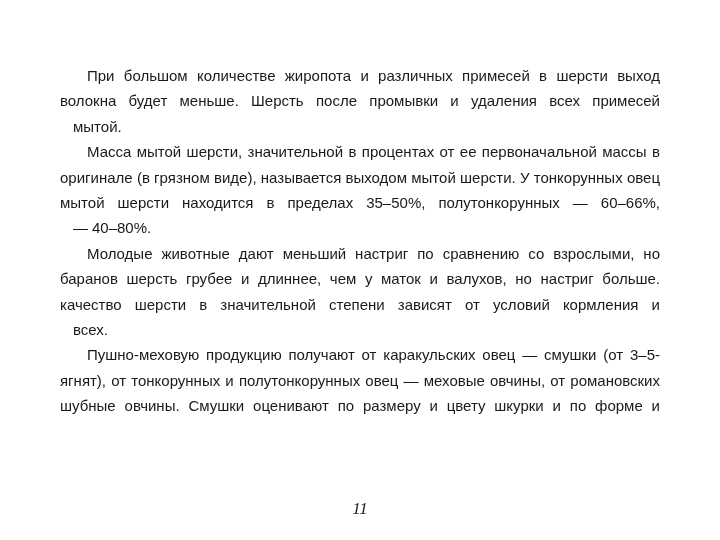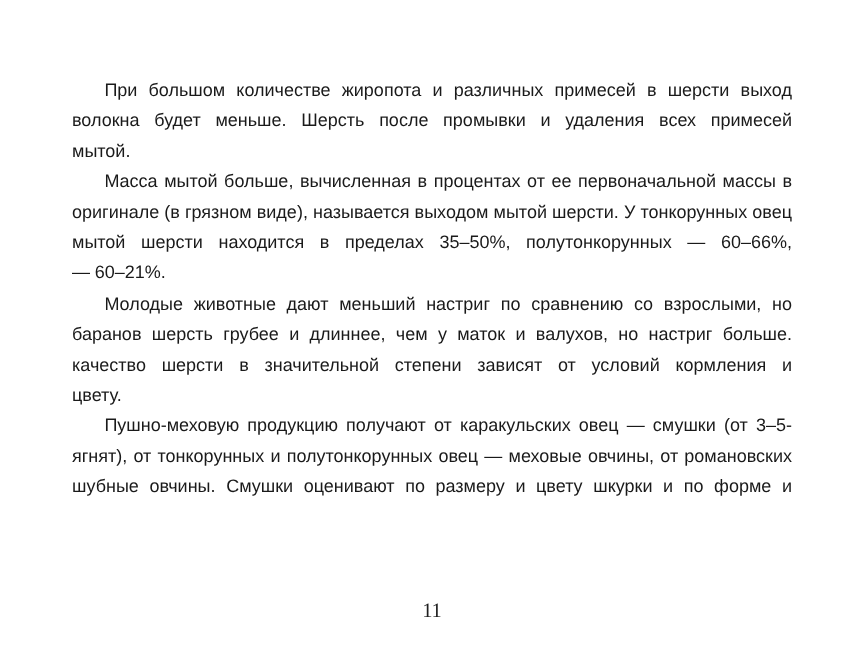--- a/index.html
+++ b/index.html
@@ -32,54 +32,55 @@
     text-align: justify;
   }
   
   .line::after {
     content: "";
     display: inline-block;
     width: 100%;
     height: 0;
   }
   .line.first { padding-left: 27px; }
-  .line.last { text-align: left; }
+  .line.last { text-align: left; margin-left: 13px; }
   .line.last::after { content: none; }
   .page-number {
     position: absolute;
     left: 0;
     right: 0;
     top: 499px;
     text-align: center;
     font-family: "Liberation Serif", serif;
     font-size: 17px;
     color: #1f1f1f;
+    font-style: italic;
   }
 </style>
 </head>
 <body>
 
 <div class="page">
   <div class="text-block">
       <div class="para">
         <div class="line first">При большом количестве жиропота и различных примесей в шерсти выход мытого</div>
         <div class="line">волокна будет меньше. Шерсть после промывки и удаления всех примесей называется</div>
         <div class="line last">мытой.</div>
       </div>
       <div class="para">
-        <div class="line first">Масса мытой больше, вычисленная в процентах от ее первоначальной массы в</div>
+        <div class="line first">Масса мытой шерсти, значительной в процентах от ее первоначальной массы в</div>
         <div class="line">оригинале (в грязном виде), называется выходом мытой шерсти. У тонкорунных овец выход</div>
         <div class="line">мытой шерсти находится в пределах 35–50%, полутонкорунных — 60–66%, грубошерстных</div>
-        <div class="line last">— 60–21%.</div>
+        <div class="line last">— 40–80%.</div>
       </div>
       <div class="para">
         <div class="line first">Молодые животные дают меньший настриг по сравнению со взрослыми, но более</div>
         <div class="line">баранов шерсть грубее и длиннее, чем у маток и валухов, но настриг больше. Количество и</div>
         <div class="line">качество шерсти в значительной степени зависят от условий кормления и содержания</div>
-        <div class="line last">цвету.</div>
+        <div class="line last">всех.</div>
       </div>
       <div class="para">
         <div class="line first">Пушно-меховую продукцию получают от каракульских овец — смушки (от 3–5-дневных</div>
         <div class="line">ягнят), от тонкорунных и полутонкорунных овец — меховые овчины, от романовских овец —</div>
         <div class="line">шубные овчины. Смушки оценивают по размеру и цвету шкурки и по форме и размеру</div>
       </div>
     </div>
   <div class="page-number">11</div>
 </div>
 

